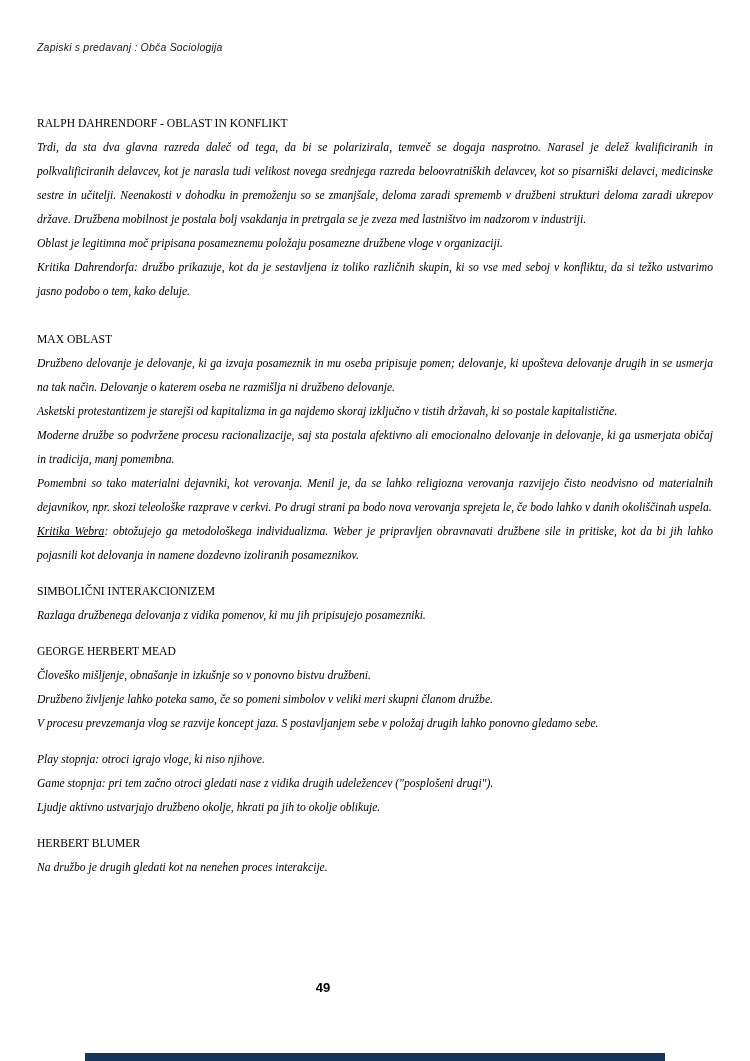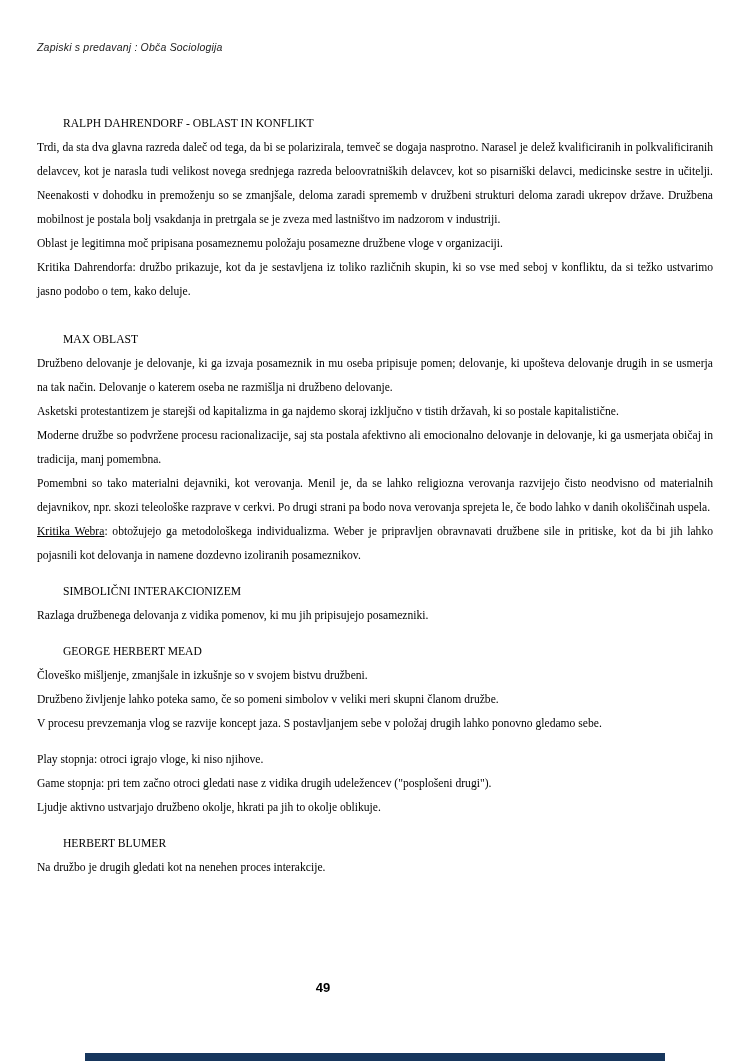--- a/index.html
+++ b/index.html
@@ -26,24 +26,24 @@
     position: absolute;
     top: 112px;
     left: 37px;
     width: 676px;
     font-size: 11.6px;
     line-height: 24px;
   }
   .doc-heading {
     text-align: left;
     white-space: nowrap;
-    margin-left: 26px;
   }
   .doc-para {
     text-align: justify;
+    font-style: italic;
   }
   .spacer { height: 12px; }
   .u { text-decoration: underline; }
   .page-footer {
     position: absolute;
     top: 980px;
     left: 0;
     width: 646px;
     text-align: center;
     font-family: "Liberation Sans", sans-serif;
@@ -80,21 +80,21 @@
   <div class="doc-para">Moderne družbe so podvržene procesu racionalizacije, saj sta postala afektivno ali emocionalno delovanje in delovanje, ki ga usmerjata običaj in tradicija, manj pomembna.</div>
   <div class="doc-para">Pomembni so tako materialni dejavniki, kot verovanja. Menil je, da se lahko religiozna verovanja razvijejo čisto neodvisno od materialnih dejavnikov, npr. skozi teleološke razprave v cerkvi. Po drugi strani pa bodo nova verovanja sprejeta le, če bodo lahko v danih okoliščinah uspela.</div>
   <div class="doc-para"><span class="u">Kritika Webra</span><span>: obtožujejo ga metodološkega individualizma. Weber je pripravljen obravnavati družbene sile in pritiske, kot da bi jih lahko pojasnili kot delovanja in namene dozdevno izoliranih posameznikov.</span></div>
 
   <div class="spacer"></div>
   <div class="doc-heading">SIMBOLIČNI INTERAKCIONIZEM</div>
   <div class="doc-para">Razlaga družbenega delovanja z vidika pomenov, ki mu jih pripisujejo posamezniki.</div>
 
   <div class="spacer"></div>
   <div class="doc-heading">GEORGE HERBERT MEAD</div>
-  <div class="doc-para">Človeško mišljenje, zmanjšale in izkušnje so v svojem bistvu družbeni.</div>
+  <div class="doc-para">Človeško mišljenje, obnašanje in izkušnje so v ponovno bistvu družbeni.</div>
   <div class="doc-para">Družbeno življenje lahko poteka samo, če so pomeni simbolov v veliki meri skupni članom družbe.</div>
   <div class="doc-para">V procesu prevzemanja vlog se razvije koncept jaza. S postavljanjem sebe v položaj drugih lahko ponovno gledamo sebe.</div>
 
   <div class="spacer"></div>
   <div class="doc-para">Play stopnja: otroci igrajo vloge, ki niso njihove.</div>
   <div class="doc-para">Game stopnja: pri tem začno otroci gledati nase z vidika drugih udeležencev ("posplošeni drugi").</div>
   <div class="doc-para">Ljudje aktivno ustvarjajo družbeno okolje, hkrati pa jih to okolje oblikuje.</div>
 
   <div class="spacer"></div>
   <div class="doc-heading">HERBERT BLUMER</div>

